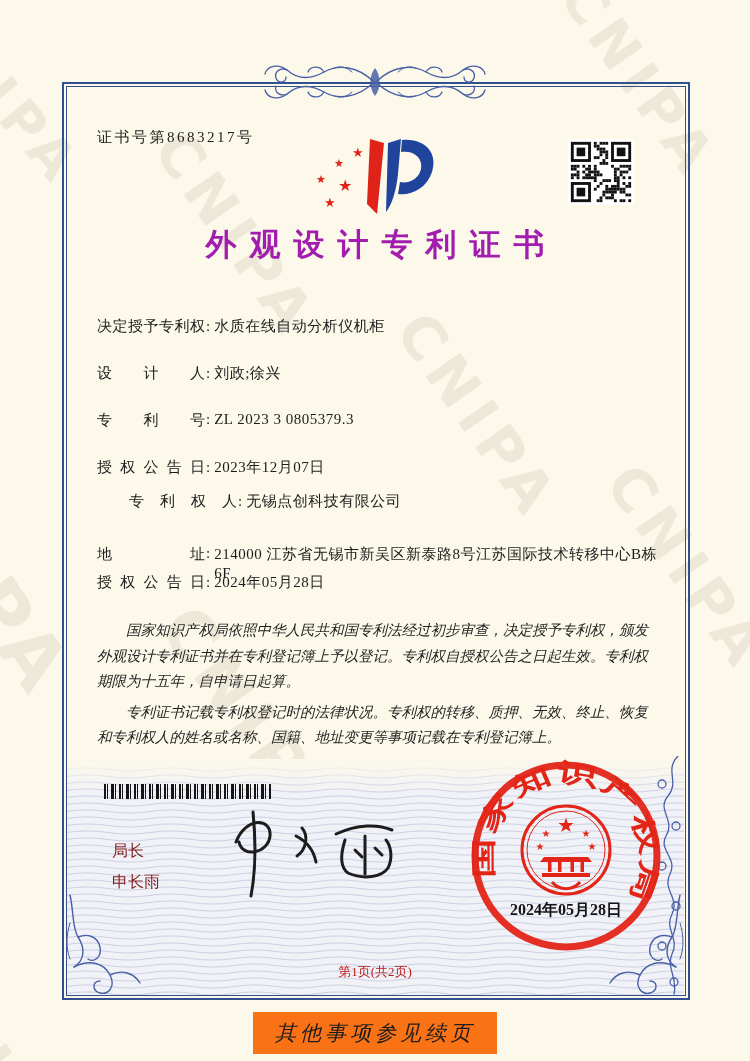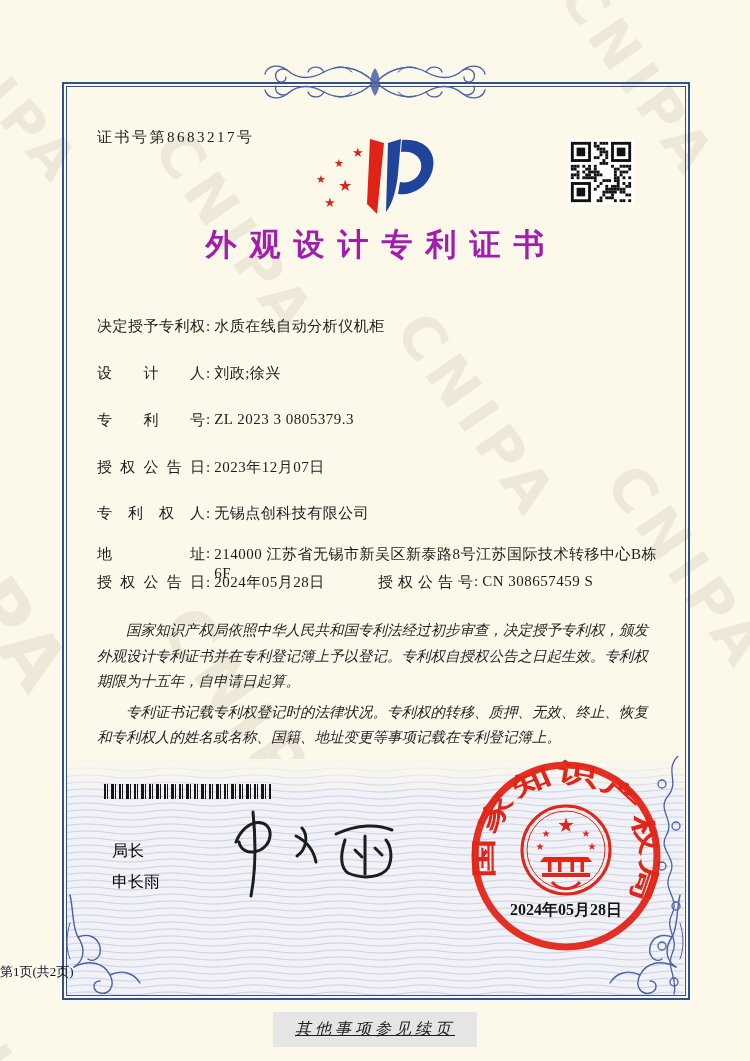--- a/index.html
+++ b/index.html
@@ -26,44 +26,44 @@
   .title{left:0;right:0;top:224px;text-align:center;font-size:31px;font-weight:700;
          letter-spacing:13px;text-indent:13px;z-index:4;color:#a21caf;}
   
   .fields{left:97px;top:0;width:560px;z-index:4;font-size:15px;}
   .frow{position:absolute;left:0;white-space:nowrap;}
   .flabel{display:inline-block;width:108px;text-align:justify;text-align-last:justify;
           vertical-align:top;}
   .fcolon{display:inline-block;margin:0 4px 0 1px;}
   .fvalue{letter-spacing:.5px;}
   .frow-name{top:317px;} .frow-designer{top:364px;font-family:Liberation Serif, serif;} .frow-patno{top:411px;}
-  .frow-filing{top:458px;} .frow-patentee{top:504px;}
+  .frow-filing{top:458px;} .frow-patentee{top:492px;margin-left:32px;}
   .frow-address{top:545px;display:flex;white-space:normal;}
   .frow-address .fvalue{width:452px;line-height:19px;display:inline-block;}
   .frow-grant{top:573px;width:560px;}
   .grant2{position:absolute;left:281px;top:0;white-space:nowrap;}
   .grant2 .flabel{width:95px;}
   
   .body-text{left:97px;top:618px;width:557px;z-index:4;}
   .body-text p{margin:0;font-size:14.5px;line-height:25.5px;text-indent:2em;
                font-style:italic;color:#1f1f1f;}
   .body-text p+p{margin-top:5px;}
   
   .barcode{left:104px;top:784px;width:167px;height:15px;z-index:4;
     background:repeating-linear-gradient(90deg,#151515 0 2px,transparent 2px 3px,
       #151515 3px 4px,transparent 4px 7px,#151515 7px 10px,transparent 10px 11px,
       #151515 11px 12px,transparent 12px 15px);}
   .officer{left:112px;top:841px;z-index:4;font-family:"DejaVu Sans","Liberation Sans",sans-serif;
-           font-size:16px;color:#000000;}
+           font-size:16px;color:#7f1d1d;}
   .officer div{margin-bottom:10px;}
   .signature{left:218px;top:798px;z-index:4;}
   .seal{left:468px;top:758px;width:196px;height:196px;z-index:5;}
-  .page-num{left:0;right:0;top:963px;text-align:left;font-size:13px;color:#0f172a;z-index:4;}
-  .cont-box{left:50%;transform:translateX(-50%);top:1012px;background:#e5e5e5;
-            padding:7px 22px;z-index:4;font-size:16px;font-style:italic;letter-spacing:4px;text-decoration:underline;}
+  .page-num{left:0;right:0;top:963px;text-align:center;font-size:13px;color:#b91c1c;z-index:4;}
+  .cont-box{left:50%;transform:translateX(-50%);top:1012px;background:#f97316;
+            padding:7px 22px;z-index:4;font-size:21px;font-style:italic;letter-spacing:4px;}
   .lace-top{left:262px;top:60px;z-index:3;}
   .corner-bl{left:64px;top:893px;z-index:3;}
   .corner-br{left:606px;top:893px;z-index:3;transform:scaleX(-1);}
   .vine-right{left:650px;top:756px;z-index:3;}
 </style>
 </head>
 <body>
 
 <div class="wm" style="left:-48px;top:-12px;font-size:54px;transform:rotate(50deg);">CNIPA</div>
 <div class="wm" style="left:600px;top:-34px;font-size:56px;transform:rotate(55deg);">CNIPA</div>
@@ -299,23 +299,20 @@
   <div class="frow frow-patentee">
     <span class="flabel">专利权人</span><span class="fcolon">:</span><span class="fvalue">无锡点创科技有限公司</span>
   </div>
   <div class="frow frow-address">
     <span class="flabel">地址</span>
       <span class="fcolon">:</span>
       <span class="fvalue">214000 江苏省无锡市新吴区新泰路8号江苏国际技术转移中心B栋6F</span>
   </div>
   <div class="frow frow-grant">
     <span class="flabel">授权公告日</span><span class="fcolon">:</span><span class="fvalue">2024年05月28日</span>
-    <span class="grant2">
-      <span class="flabel">授权公告号</span><span class="fcolon">:</span><span class="fvalue">CN 308657459 S</span>
-    </span>
   </div>
 </div>
 
 <div class="abs body-text">
   <p>国家知识产权局依照中华人民共和国专利法经过初步审查，决定授予专利权，颁发外观设计专利证书并在专利登记簿上予以登记。专利权自授权公告之日起生效。专利权期限为十五年，自申请日起算。</p>
   <p>专利证书记载专利权登记时的法律状况。专利权的转移、质押、无效、终止、恢复和专利权人的姓名或名称、国籍、地址变更等事项记载在专利登记簿上。</p>
 </div>
 
 <div class="abs barcode"></div>
 

